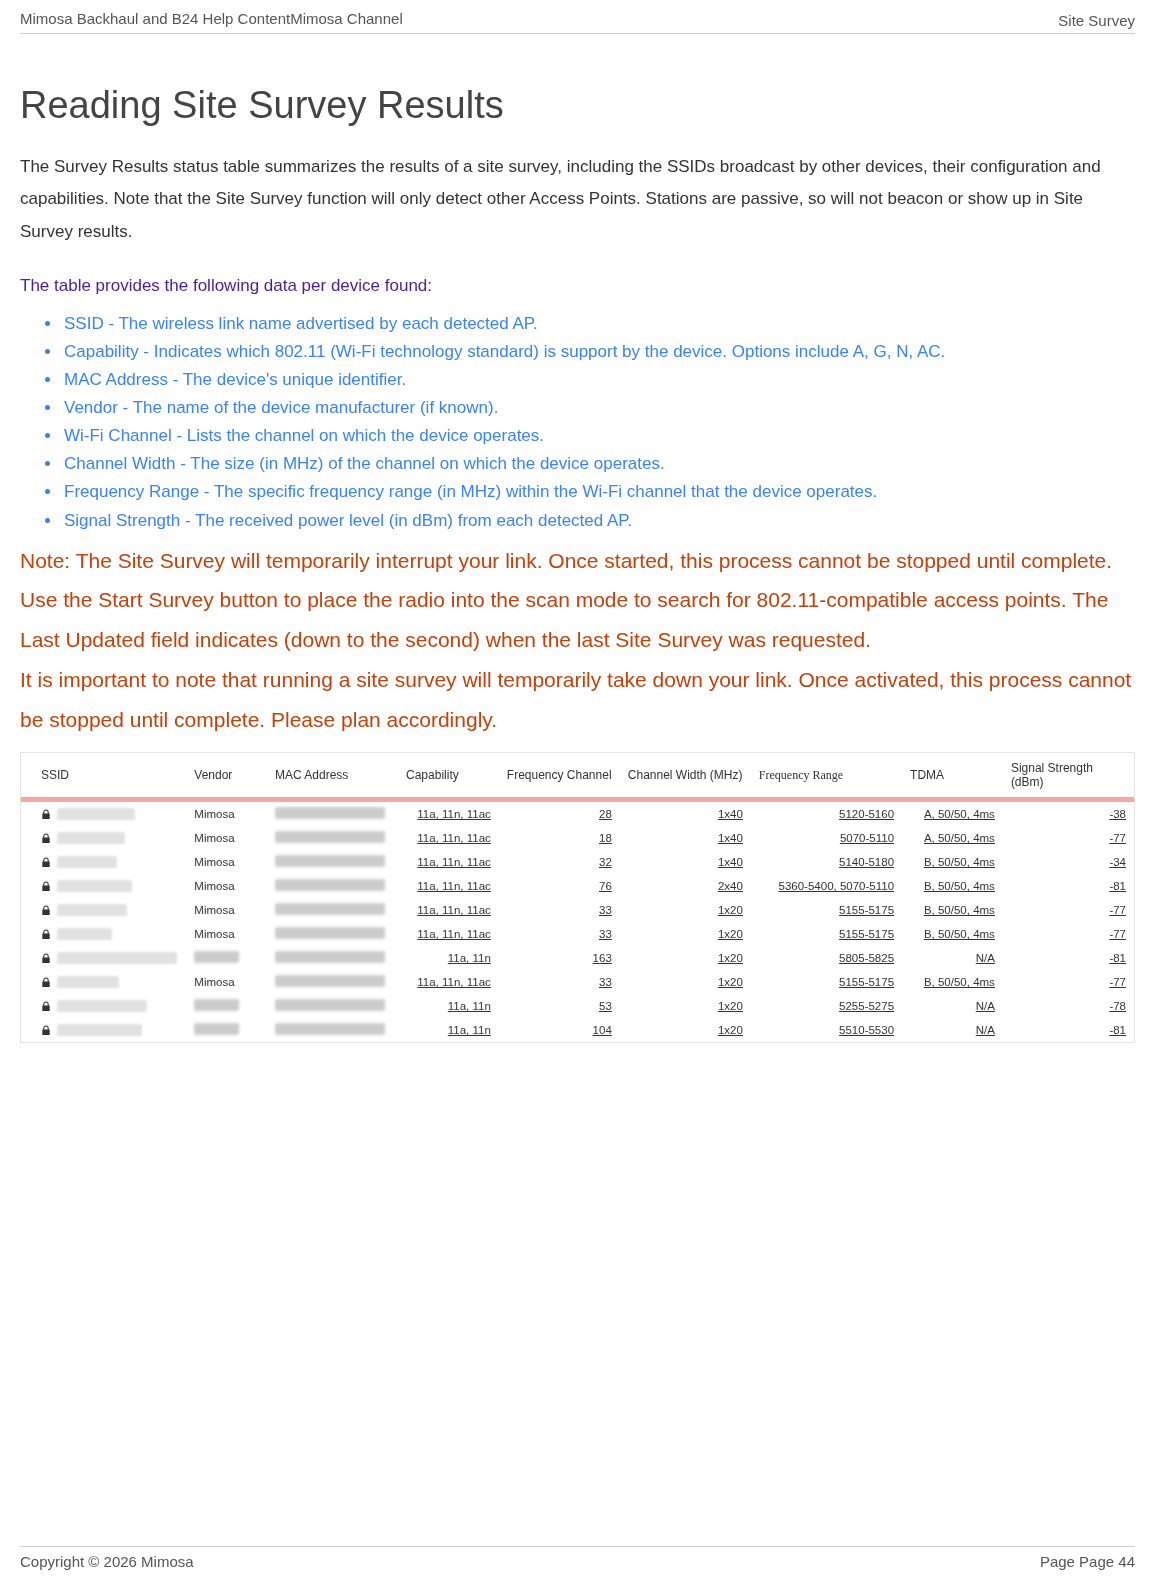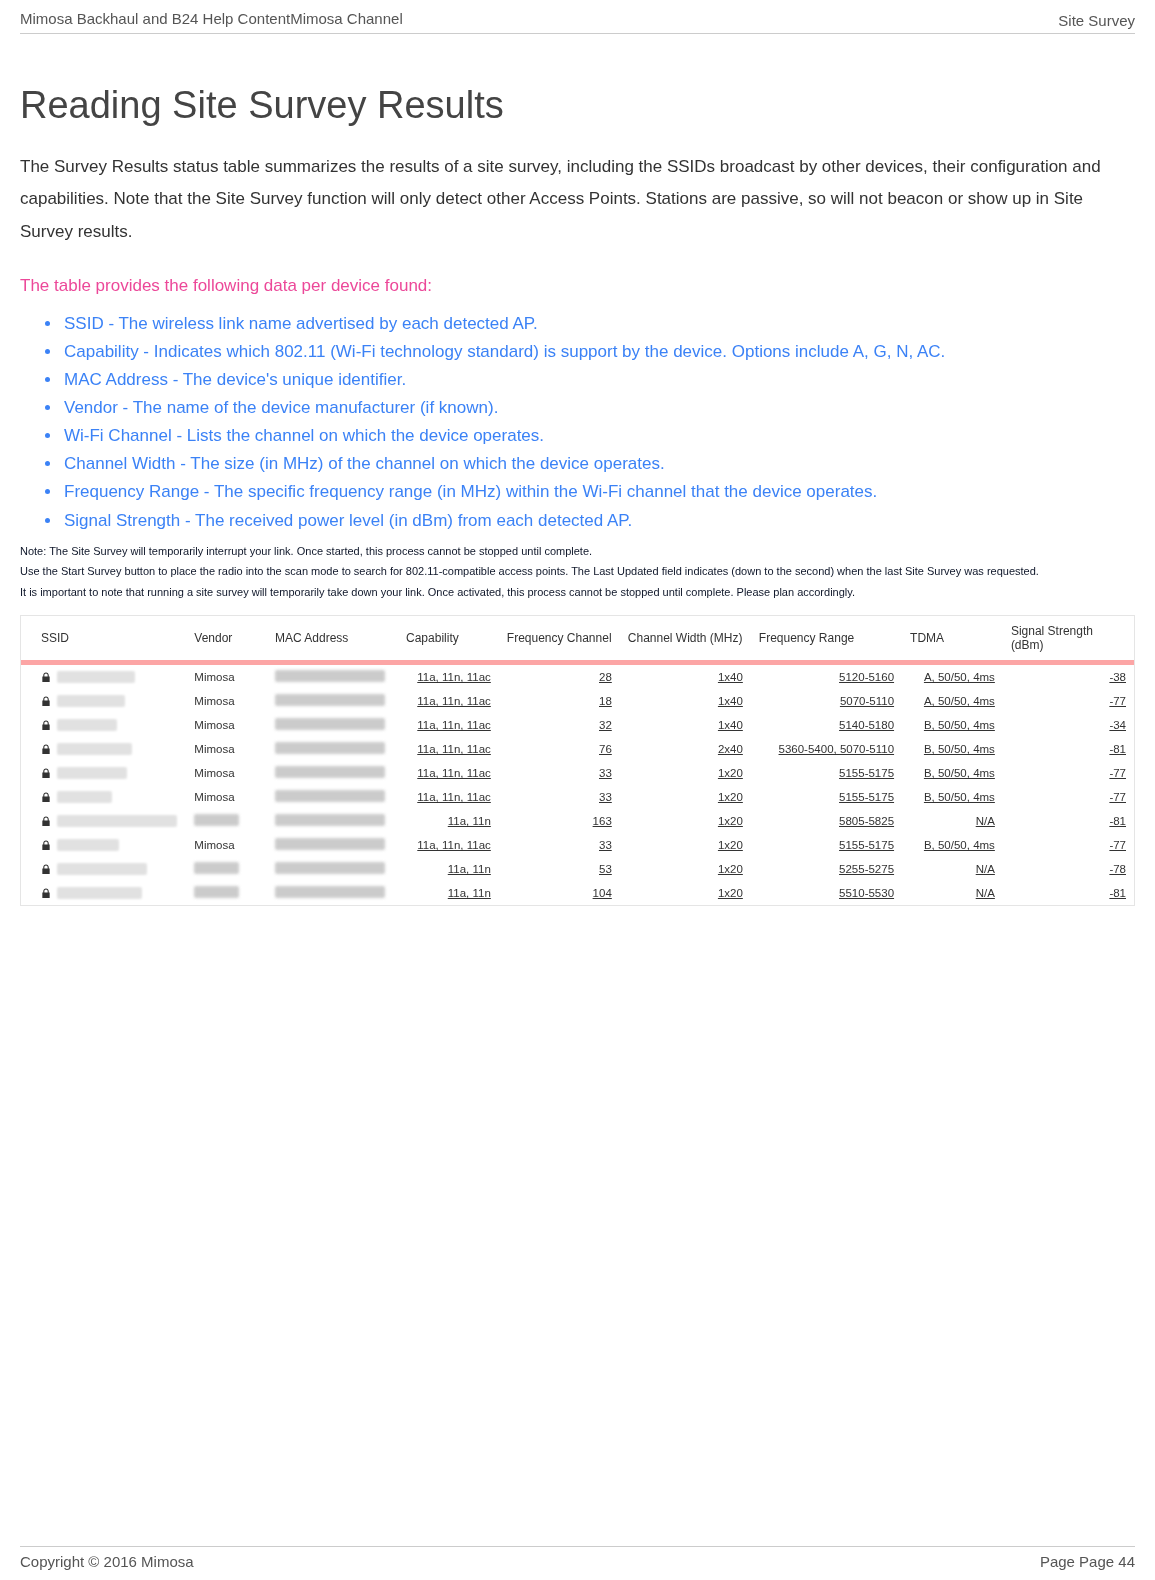--- a/index.html
+++ b/index.html
@@ -40,27 +40,27 @@
     }
     .body-text {
       font-size: 17px;
       line-height: 1.9;
       color: #333;
       margin-bottom: 22px;
     }
     .body-text-tight {
       font-size: 17px;
       line-height: 1.9;
-      color: #ec4899;
+      color: #4c1d95;
       margin-bottom: 8px;
     }
     .body-text-none {
-      font-size: 11px;
+      font-size: 21px;
       line-height: 1.9;
-      color: #0f172a;
+      color: #c2410c;
     }
     ul.bullets {
       list-style: disc;
       margin-left: 42px;
       margin-bottom: 6px;
     }
     ul.bullets li {
       font-size: 17px;
       line-height: 1.65;
       color: #3b82f6;
@@ -193,21 +193,21 @@
 <div class="survey-panel">
   <table class="survey-table">
     <thead>
       <tr>
         <th style="padding-left:20px; width:160px;">SSID</th>
         <th style="width:80px;">Vendor</th>
         <th style="width:130px;">MAC Address</th>
         <th class="center" style="width:100px;">Capability</th>
         <th class="center" style="width:120px;">Frequency Channel</th>
         <th class="center" style="width:130px;">Channel Width (MHz)</th>
-        <th class="center" style="width:150px;">Frequency Range</th>
+        <th class="center" style="width:150px;font-family:Liberation Serif, serif;">Frequency Range</th>
         <th class="center" style="width:100px;">TDMA</th>
         <th class="center" style="width:130px;">Signal Strength (dBm)</th>
       </tr>
     </thead>
     <tbody id="survey-tbody">
     <tr>
           <td style="padding-left: 20px;">
             <div class="ssid-cell">
               <svg class="lock-icon" viewBox="0 0 10 12">
                 <path fill="#333" d="M8 5V3.5C8 1.8 6.7 0.5 5 0.5S2 1.8 2 3.5V5H1v6h8V5H8zM3.2 3.5c0-1 0.8-1.8 1.8-1.8s1.8 0.8 1.8 1.8V5H3.2V3.5z"></path>
@@ -384,15 +384,15 @@
           <td class="center">1x20</td>
           <td class="center">5510-5530</td>
           <td class="center">N/A</td>
           <td class="center">-81</td>
         </tr>
       </tbody>
   </table>
 </div>
 
 <div class="footer-region">
-  <span>Copyright © 2016 Mimosa</span>
+  <span>Copyright © 2026 Mimosa</span>
   <span>Page Page 44</span>
 </div>
 
 </body></html>

